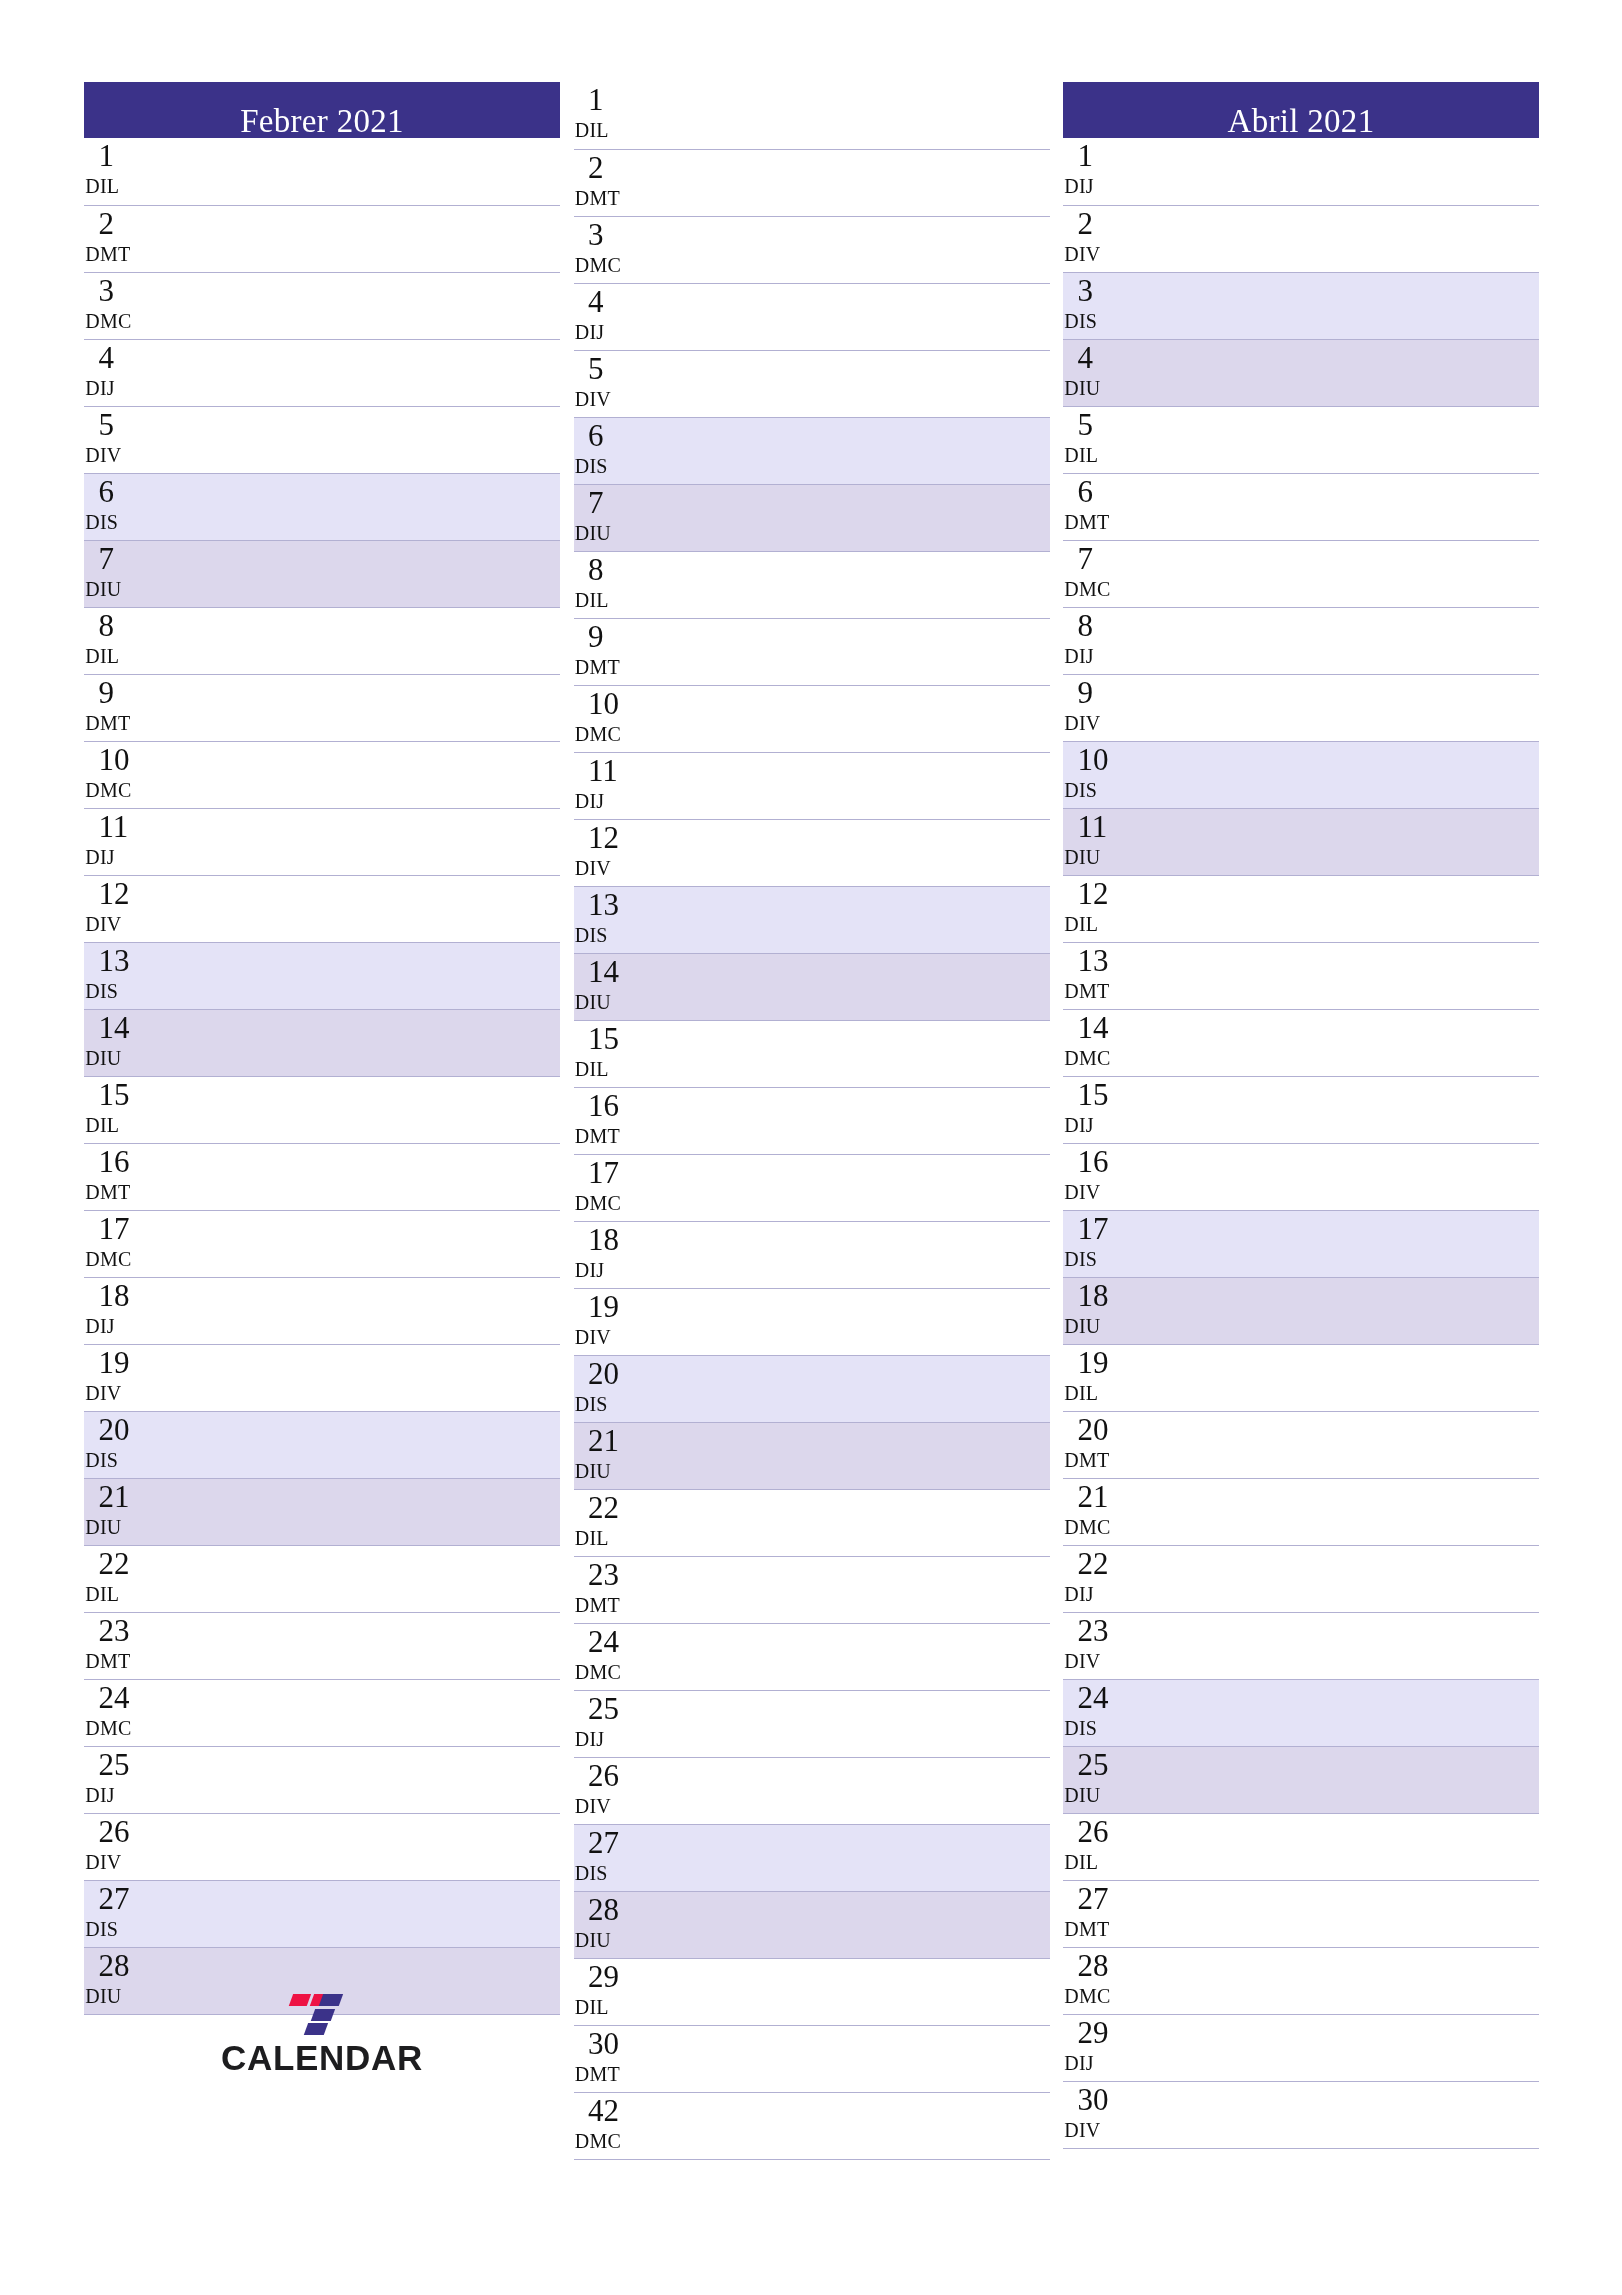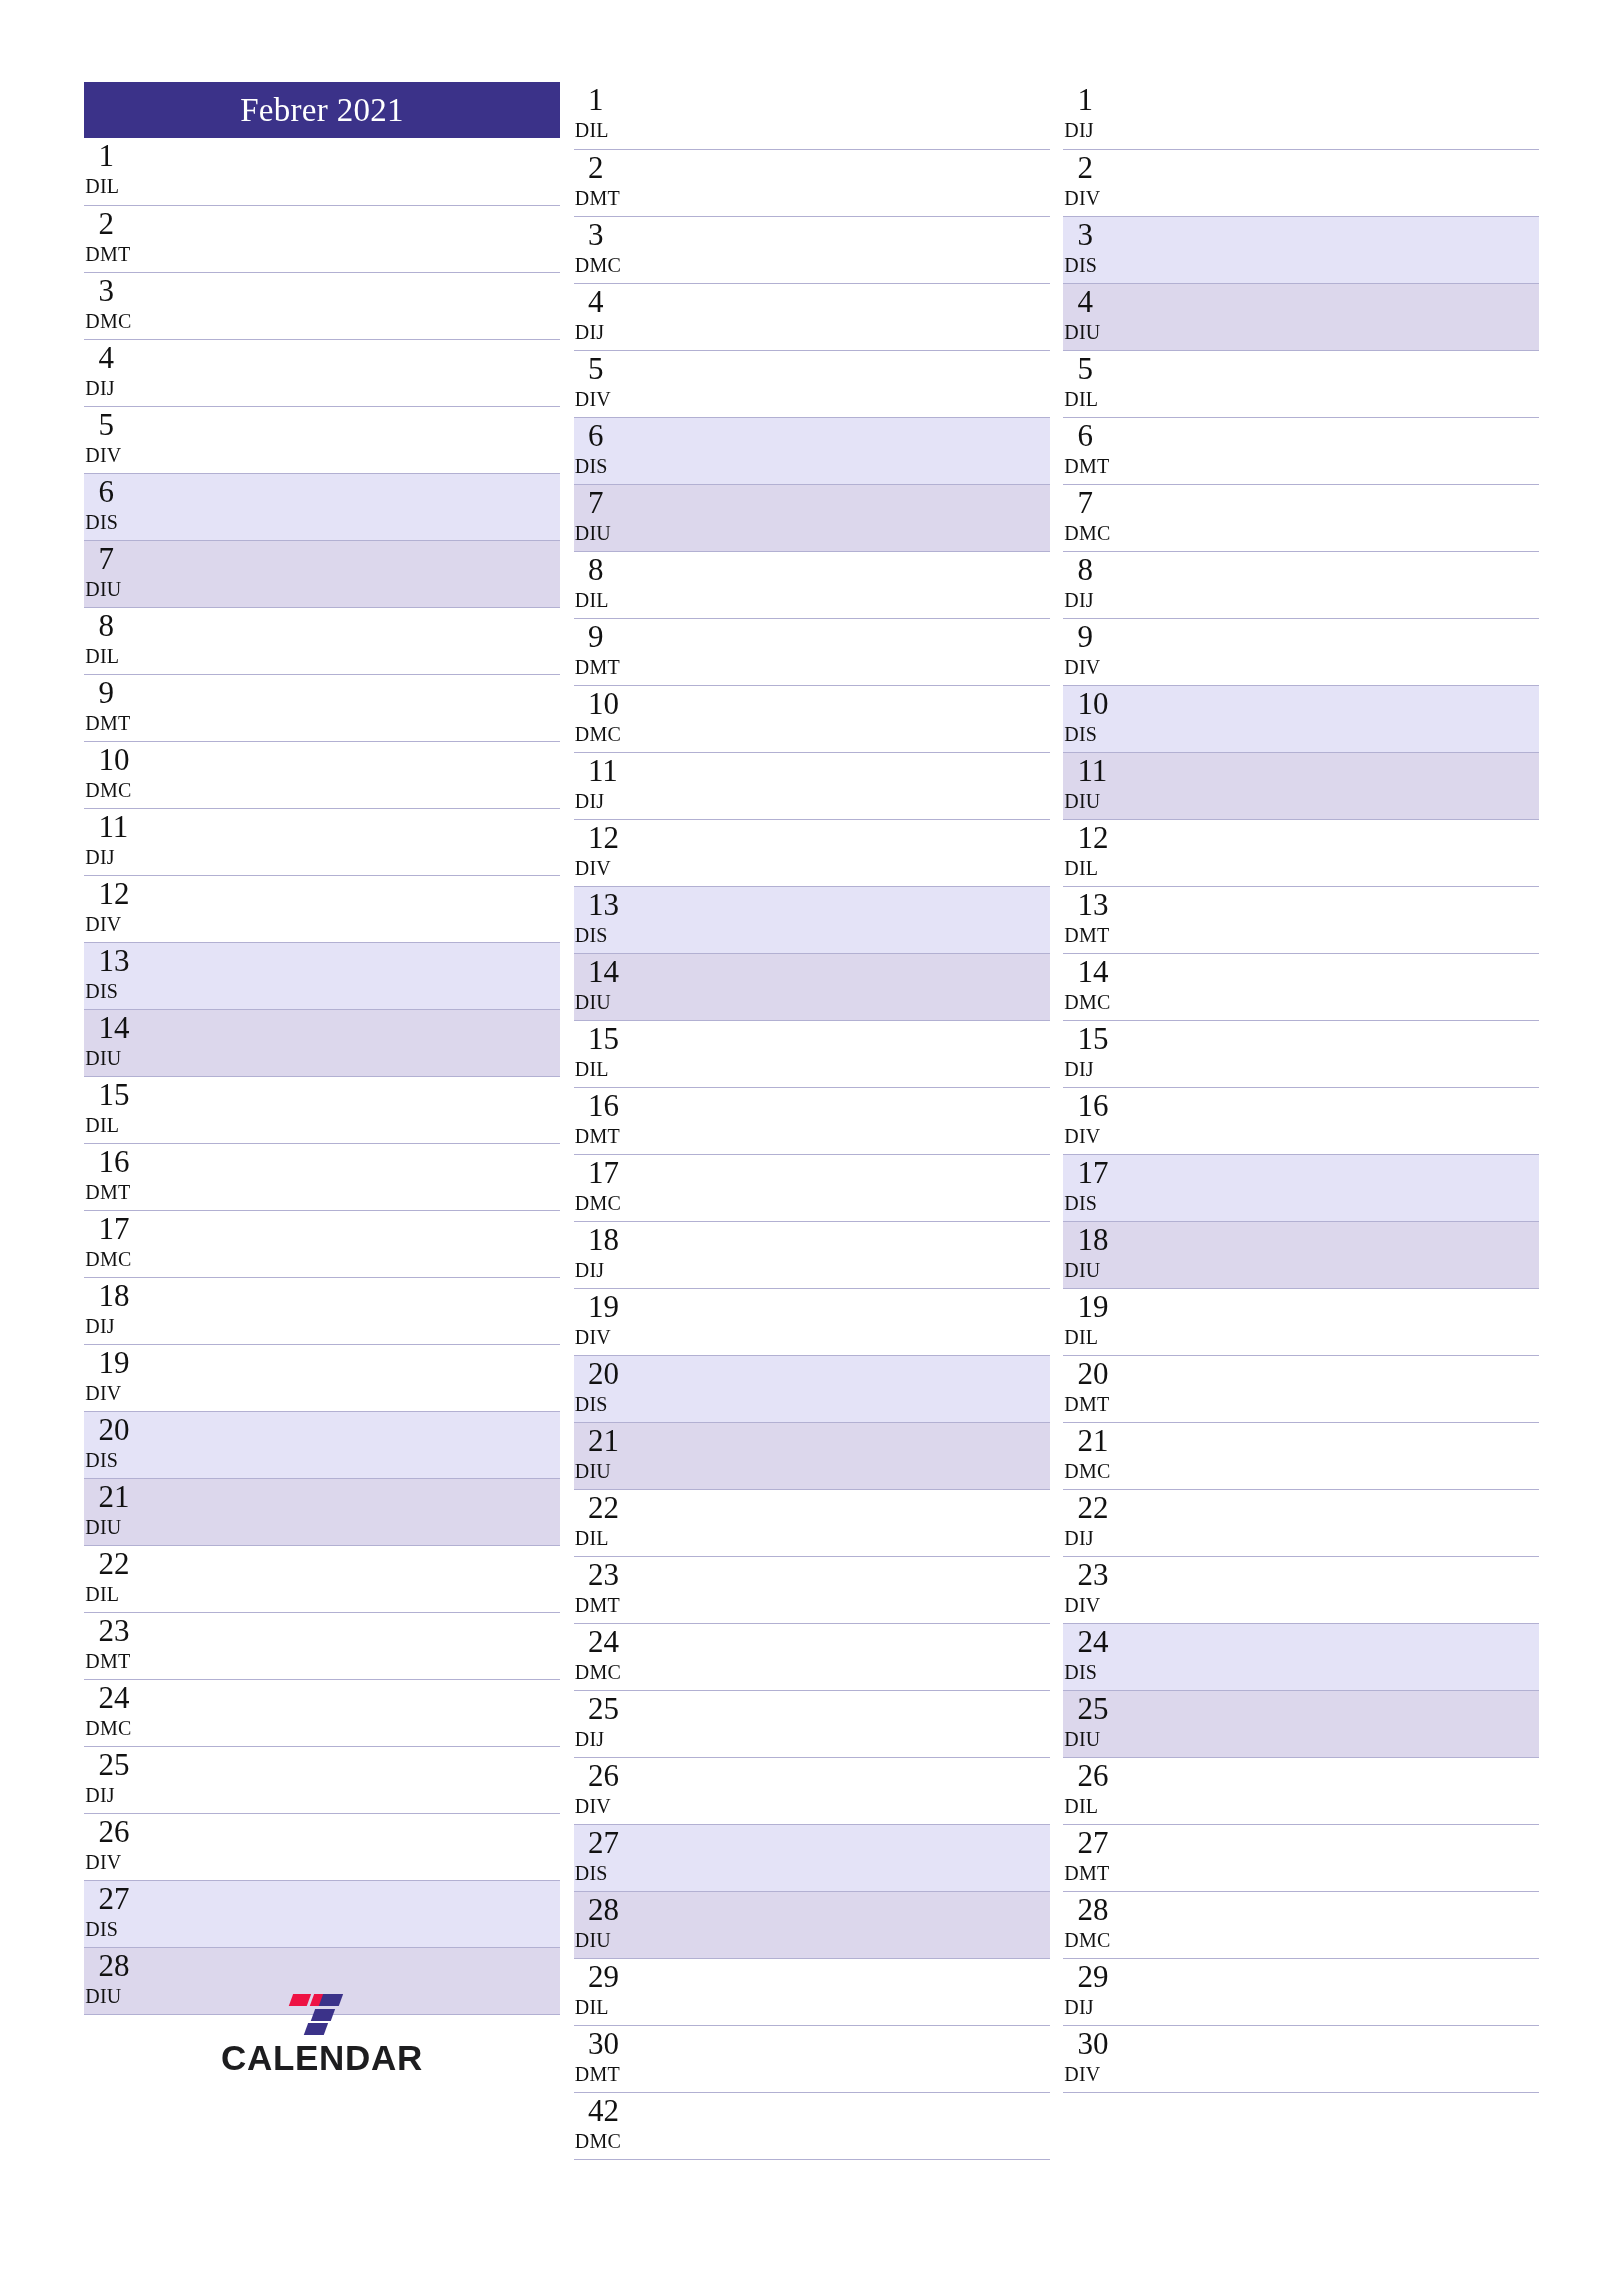--- a/index.html
+++ b/index.html
@@ -40,21 +40,21 @@
 
   .month-col {
     width: 476px;
     position: relative;
   }
 
   .month-header {
     height: 56px;
     background: #3b3289;
     display: flex;
-    align-items: center;
+    align-items: flex-end;
     justify-content: center;
     box-sizing: border-box;
   }
 
   .month-title {
     color: #ffffff;
     font-size: 33px;
     line-height: 1;
     letter-spacing: 0.3px;
     font-family: "Liberation Serif", "DejaVu Serif", serif;
@@ -384,20 +384,23 @@
             <div class="day-num">30</div>
             <div class="day-abbr">DMT</div>
           </div>
           <div class="day-row">
             <div class="day-num">42</div>
             <div class="day-abbr">DMC</div>
           </div>
         </div>
       </div>
       <div class="month-col">
+        <div class="month-header">
+          <div class="month-title">Abril 2021</div>
+        </div>
         <div class="days-list">
           <div class="day-row">
             <div class="day-num">1</div>
             <div class="day-abbr">DIJ</div>
           </div>
           <div class="day-row">
             <div class="day-num">2</div>
             <div class="day-abbr">DIV</div>
           </div>
           <div class="day-row sat">

